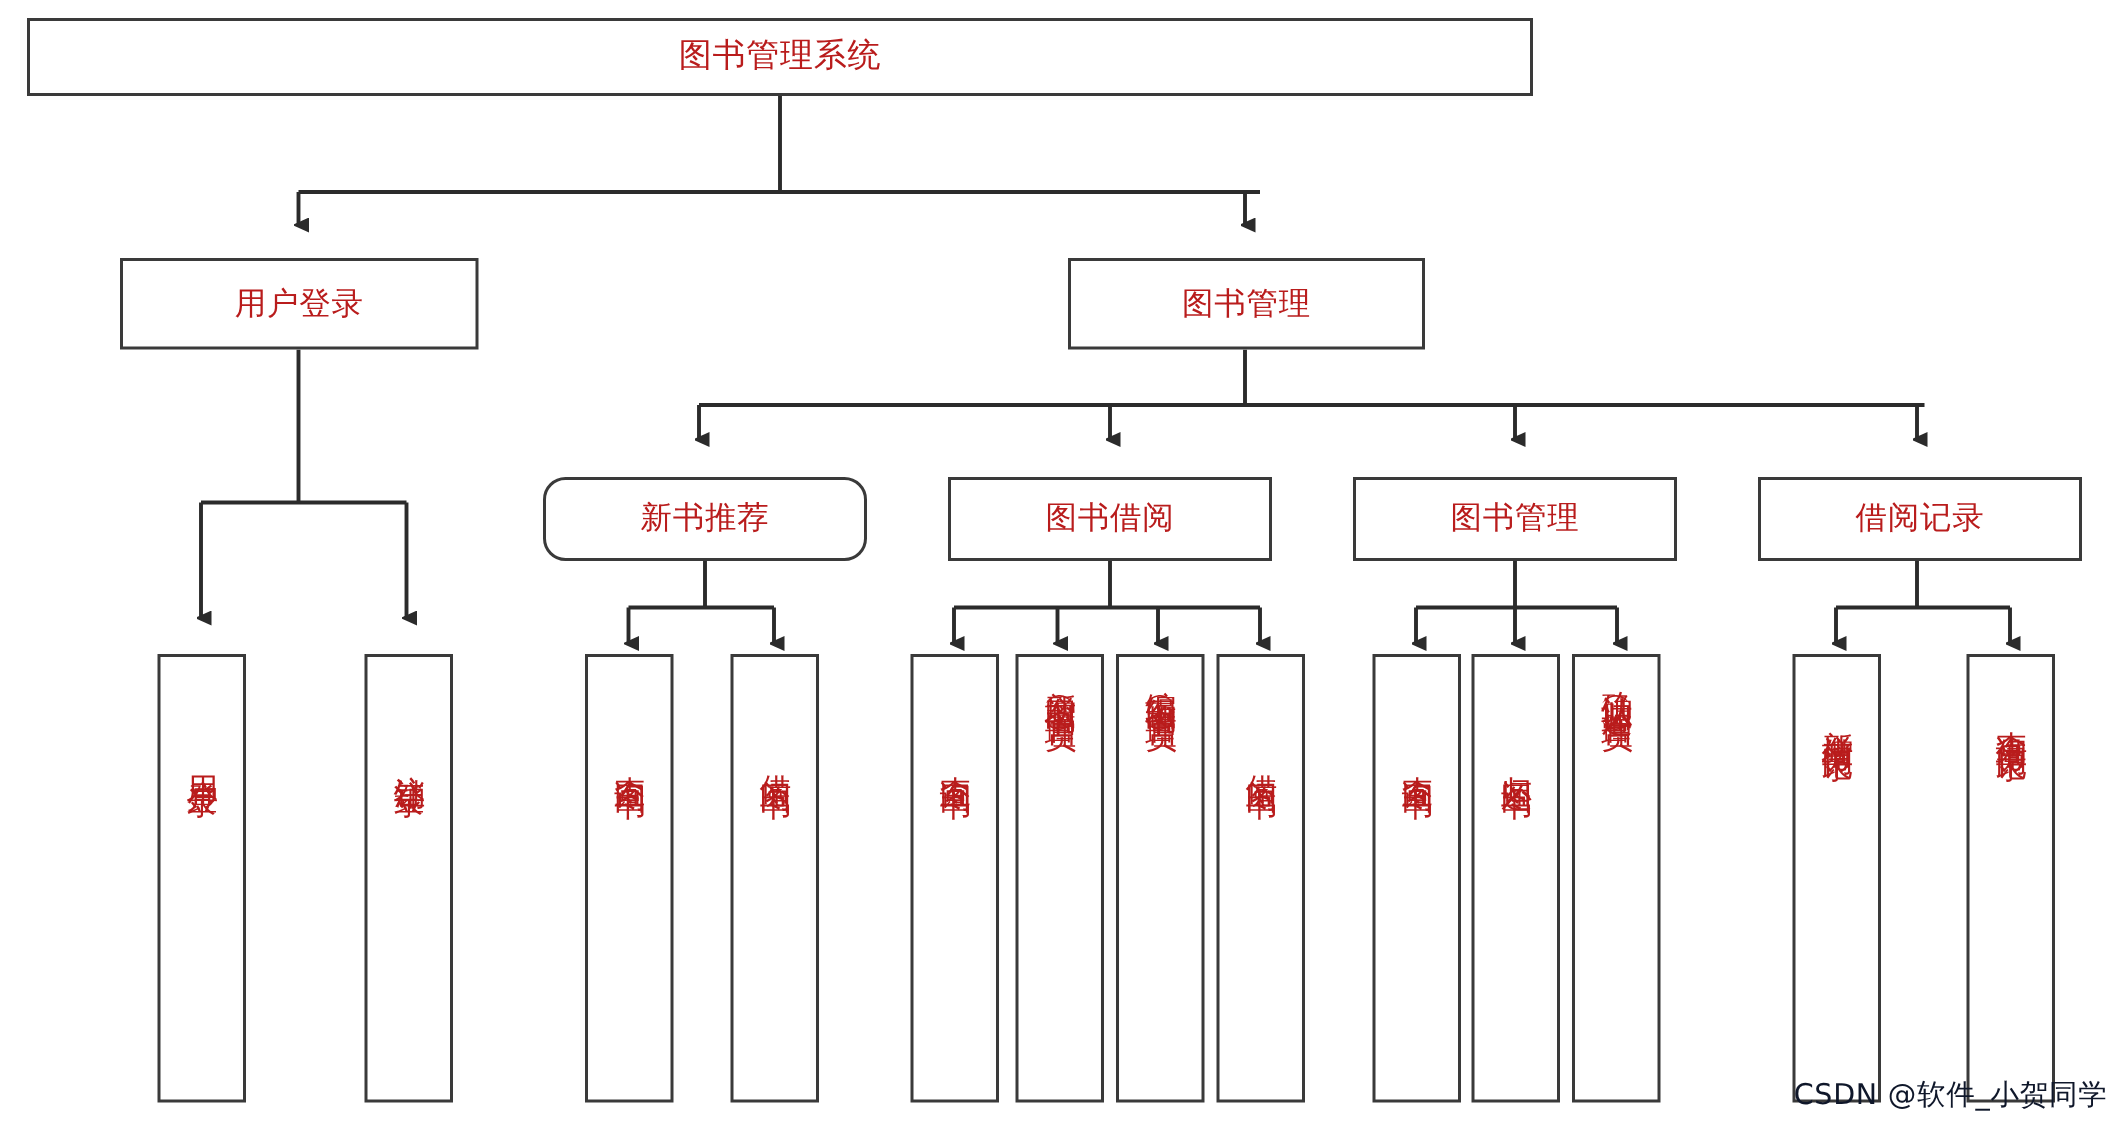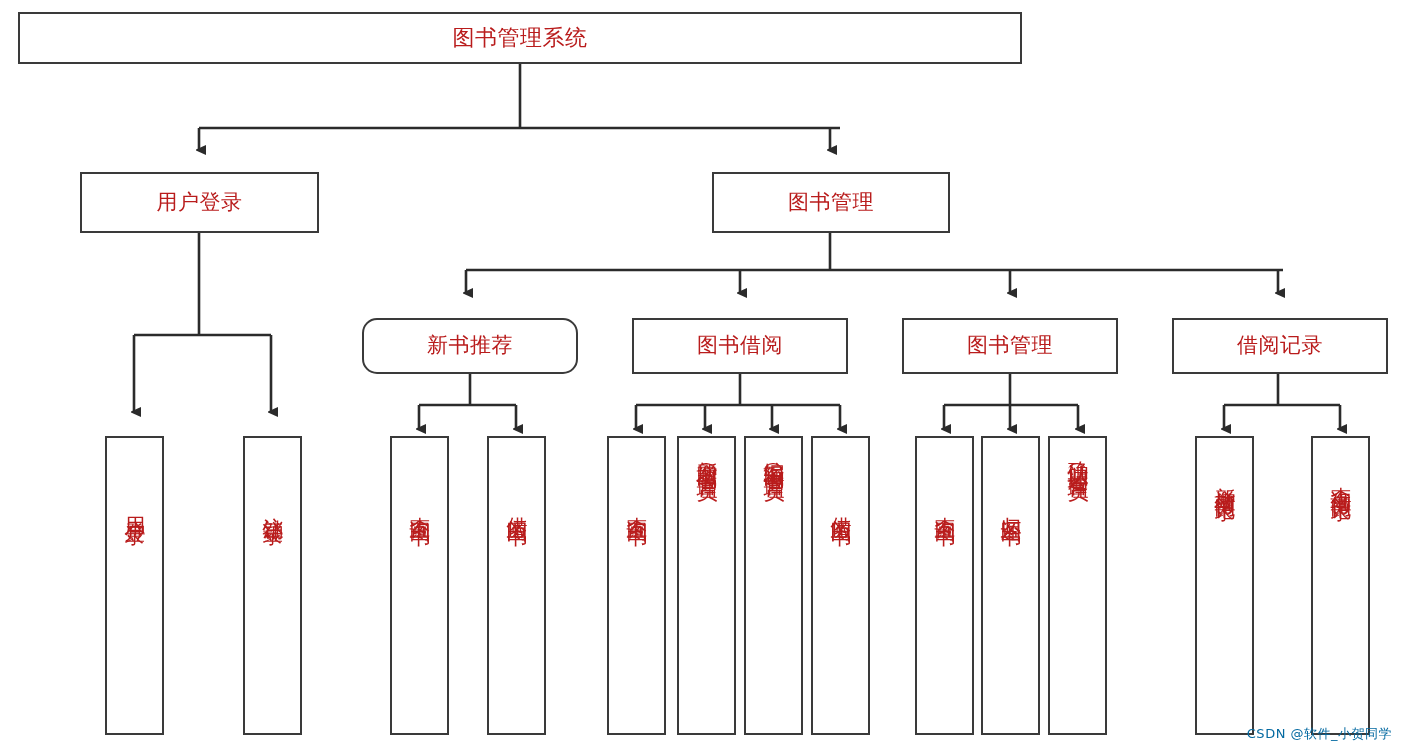--- a/index.html
+++ b/index.html
@@ -56,24 +56,24 @@
   .node.vert .label {
     writing-mode: vertical-rl;
     text-orientation: upright;
     font-size: 21px;
     line-height: 1.0;
     letter-spacing: 3px;
     white-space: nowrap;
   }
   .watermark {
     position: absolute;
-    right: 13px;
+    right: 0;
     bottom: 4px;
-    font-size: 13px;
-    color: #0369a1;
+    font-size: 19px;
+    color: #0f172a;
     letter-spacing: 0.5px;
     white-space: nowrap;
     font-family: "DejaVu Sans", "Liberation Sans", sans-serif;
   }
 </style>
 </head>
 <body>
 
 <div id="canvas">
 

